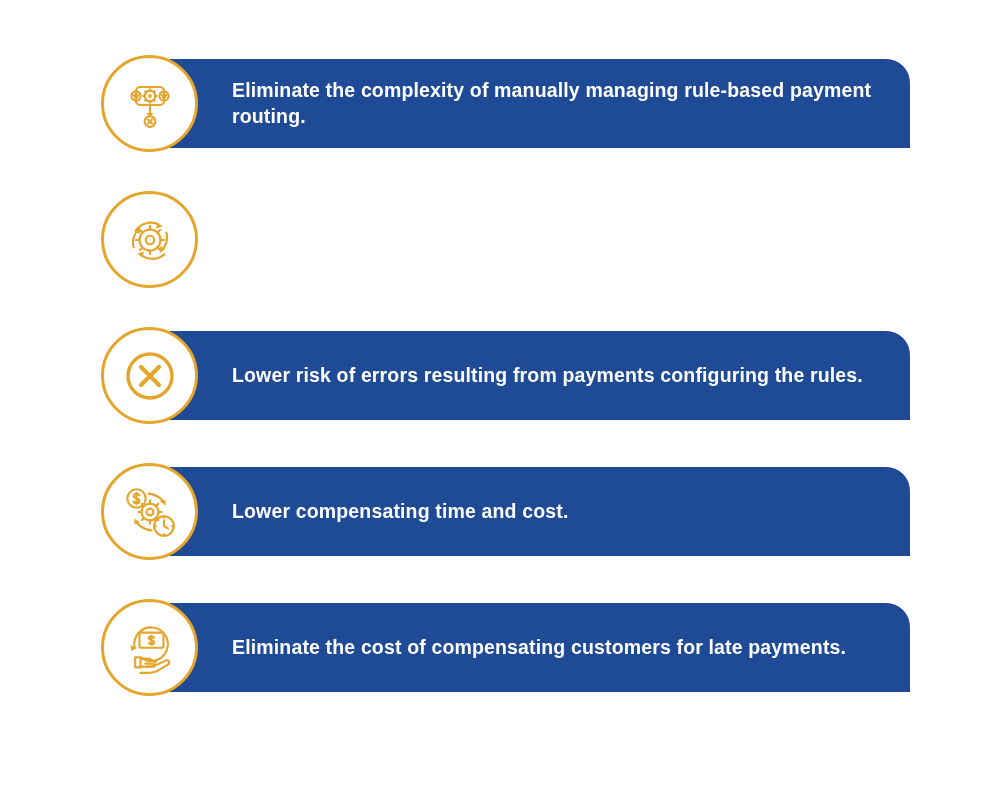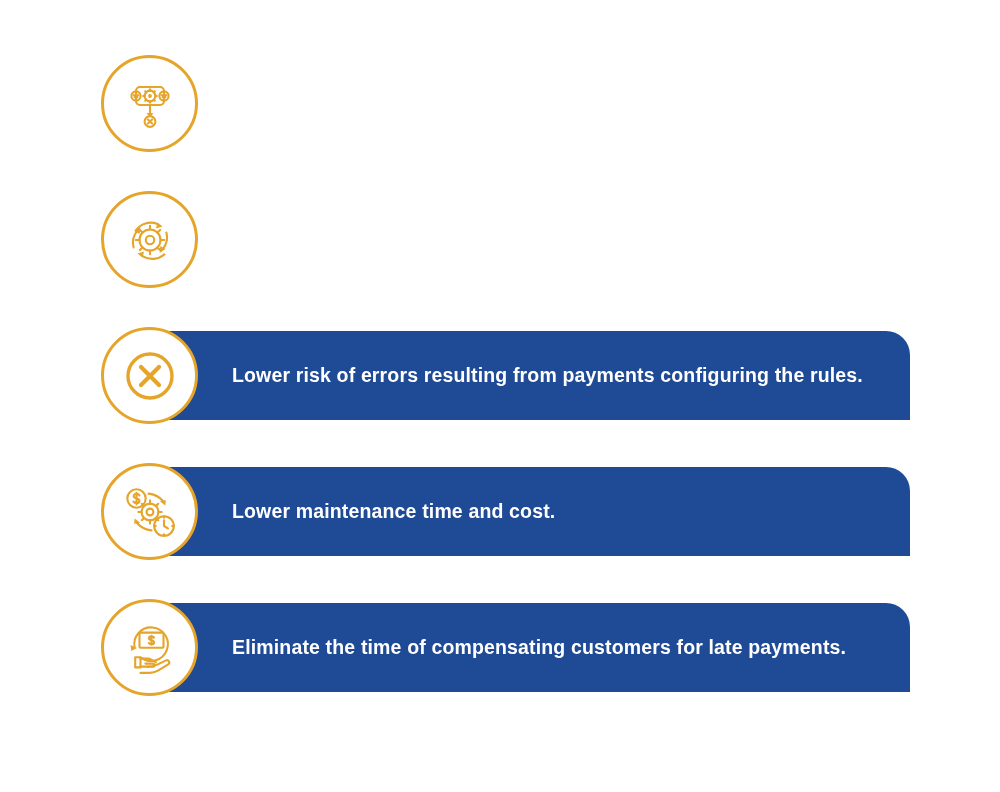--- a/index.html
+++ b/index.html
@@ -96,20 +96,23 @@
     stroke-linecap: round;
   }
 </style>
 </head>
 <body>
 
 <div class="infographic">
   <div class="rows">
 
     <div class="row">
+      <div class="bar">
+        <div class="bar-text">Eliminate the complexity of manually managing rule-based payment routing.</div>
+      </div>
       <div class="circle">
         <span>
           <svg width="56" height="56" viewBox="0 0 56 56">
             <rect class="icon-stroke" x="14" y="11" width="28" height="18" rx="4"></rect>
             <circle class="icon-stroke" cx="28" cy="20" r="5.4"></circle>
             <circle class="icon-fill" cx="28" cy="20" r="1.9"></circle>
             <path class="icon-stroke" d="M28 13.2v1.6M28 25.2v1.6M21.2 20h1.6M33.2 20h1.6M23.2 15.2l1.1 1.1M31.7 23.7l1.1 1.1M32.8 15.2l-1.1 1.1M24.3 23.7l-1.1 1.1"></path>
             <circle class="icon-stroke" cx="14" cy="20" r="4.6"></circle>
             <path class="icon-stroke" d="M11.7 19.2h4.6M12.6 21.2h2.8"></path>
             <circle class="icon-stroke" cx="42" cy="20" r="4.6"></circle>
@@ -157,21 +160,21 @@
           <svg width="64" height="64" viewBox="0 0 64 64">
             <circle cx="32" cy="32" r="22" fill="none" stroke="#E5A42A" stroke-width="3.4"></circle>
             <path class="icon-x" d="M23 23l18 18M41 23L23 41"></path>
           </svg>
         </span>
       </div>
     </div>
 
     <div class="row">
       <div class="bar">
-        <div class="bar-text">Lower maintenance time and cost.</div>
+        <div class="bar-text">Lower compensating time and cost.</div>
       </div>
       <div class="circle">
         <span>
           <svg width="58" height="58" viewBox="0 0 58 58">
             <circle class="icon-stroke" cx="15.5" cy="15.5" r="9.2"></circle>
             <path class="icon-stroke" d="M15.5 9.8v11.6M18.4 12.3c-0.6-0.9-1.7-1.4-2.9-1.4-1.7 0-2.9 0.9-2.9 2.2 0 1.3 1.1 1.9 2.9 2.4 1.8 0.5 2.9 1.1 2.9 2.4 0 1.3-1.2 2.2-2.9 2.2-1.3 0-2.4-0.6-3-1.5"></path>
             <g transform="translate(29,29)">
               <circle class="icon-stroke" cx="0" cy="0" r="8.4"></circle>
               <circle class="icon-stroke" cx="0" cy="0" r="3.4"></circle>
               <g class="icon-stroke">
@@ -186,21 +189,21 @@
             <path class="icon-fill" d="M44.3 22.6l-5.4-4.3 6-1.1z"></path>
             <path class="icon-stroke" d="M30.5 47.4a22 22 0 0 1-14.5-7.4"></path>
             <path class="icon-fill" d="M13.7 35.4l5.4 4.3-6 1.1z"></path>
           </svg>
         </span>
       </div>
     </div>
 
     <div class="row">
       <div class="bar">
-        <div class="bar-text">Eliminate the time of compensating customers for late payments.</div>
+        <div class="bar-text">Eliminate the cost of compensating customers for late payments.</div>
       </div>
       <div class="circle">
         <span>
           <svg width="58" height="58" viewBox="0 0 58 58">
             <path class="icon-stroke" d="M13.6 28.4A16.8 16.8 0 1 1 20 38.6"></path>
             <path class="icon-fill" d="M9.5 26l6.5 2.9-5.6 3.2z"></path>
             <rect class="icon-stroke" x="18.5" y="13.6" width="24" height="15.2" rx="1"></rect>
             <path class="icon-stroke" d="M30.5 16.8v9M33 18.6c-0.5-0.8-1.4-1.3-2.5-1.3-1.5 0-2.5 0.8-2.5 1.9 0 1.1 0.9 1.6 2.5 2.1 1.6 0.4 2.5 1 2.5 2.1 0 1.1-1 1.9-2.5 1.9-1.1 0-2-0.5-2.6-1.3"></path>
             <path class="icon-stroke" d="M14.2 38.2h5.3v10.2h-5.3z"></path>
             <path class="icon-stroke" d="M19.5 39.6h7.3c1.5 0 2.6 0.6 3.9 1.3l4.3 2.4"></path>

